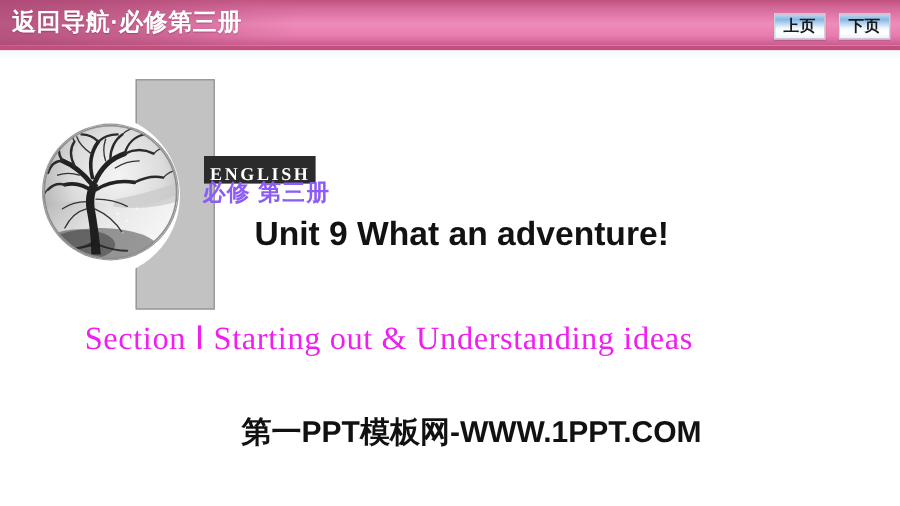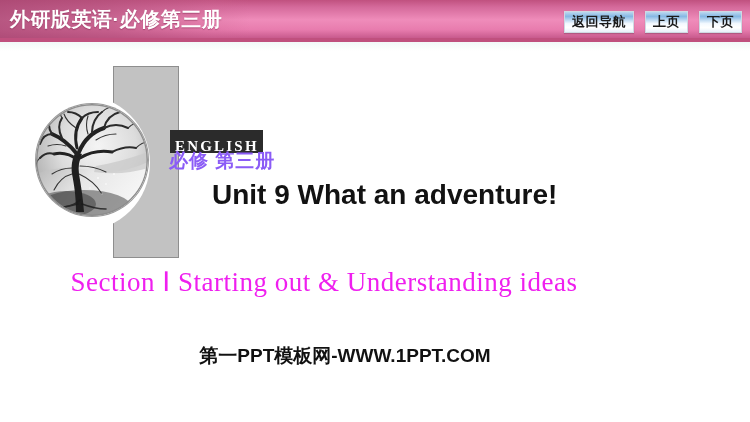--- a/index.html
+++ b/index.html
@@ -184,39 +184,39 @@
     white-space: nowrap;
     letter-spacing: 0.5px;
   }
 
   #watermark {
     position: absolute;
     left: 0;
     top: 343px;
     width: 690px;
     text-align: center;
-    font-size: 19px;
+    font-size: 25px;
     font-weight: bold;
     color: #111111;
     white-space: nowrap;
     letter-spacing: 0px;
+    padding-left: 48px;
   }
 </style>
 </head>
 <body>
 
 <div id="top-bar"></div>
 <div id="top-bar-left-wash"></div>
 <div id="top-bar-rule"></div>
 <div id="top-bar-under"></div>
 
-<div id="header-title">外研版英语·必修第三册</div>
+<div id="header-title">返回导航·必修第三册</div>
 
 <div id="nav-buttons">
-  <div class="nav-btn">返回导航</div>
   <div class="nav-btn">上页</div>
   <div class="nav-btn">下页</div>
 </div>
 
 <div id="cover-panel"></div>
 <div id="cover-notch"></div>
 
 <div id="cover-circle">
   <svg width="112" height="112" viewBox="0 0 112 112" aria-hidden="true">
     <defs>

